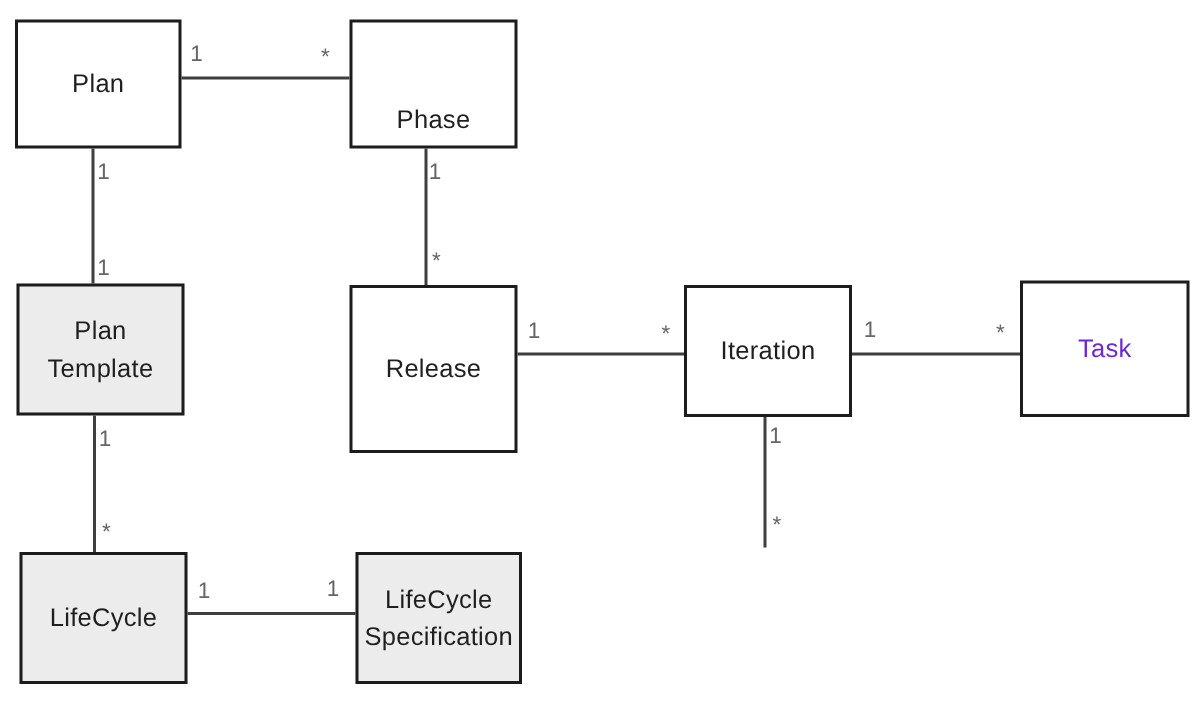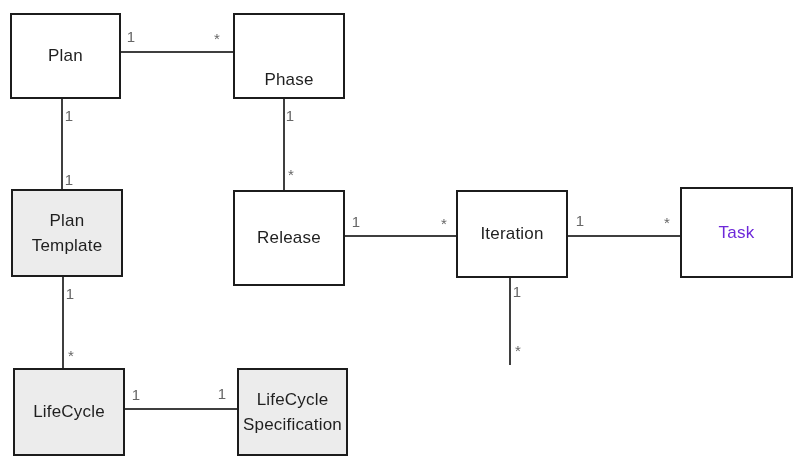--- a/index.html
+++ b/index.html
@@ -47,21 +47,21 @@
     <div class="node" style="left: 10px; top: 13px; width: 111px; height: 86px; border-color: rgb(28, 28, 28); background: rgb(255, 255, 255);">
       <span class="lbl" style="color: rgb(31, 31, 31);">Plan</span>
     </div>
     <div class="node" style="left: 233px; top: 13px; width: 112px; height: 86px; border-color: rgb(28, 28, 28); background: rgb(255, 255, 255);">
       <span class="lbl" style="color: rgb(31, 31, 31); margin-top: 48px;">Phase</span>
     </div>
     <div class="node shaded" style="left: 11px; top: 189px; width: 112px; height: 88px; border-color: rgb(28, 28, 28); background: rgb(236, 236, 236);">
       <span class="lbl" style="color: rgb(31, 31, 31);">Plan
 Template</span>
     </div>
-    <div class="node" style="left: 233px; top: 190px; width: 112px; height: 96px; border-color: rgb(28, 28, 28); background: rgb(255, 255, 255);">
+    <div class="node" style="left: 233px; top: 190px; width: 112px; height: 112px; border-color: rgb(28, 28, 28); background: rgb(255, 255, 255);">
       <span class="lbl" style="color: rgb(31, 31, 31);">Release</span>
     </div>
     <div class="node" style="left: 456px; top: 190px; width: 112px; height: 88px; border-color: rgb(28, 28, 28); background: rgb(255, 255, 255);">
       <span class="lbl" style="color: rgb(31, 31, 31);">Iteration</span>
     </div>
     <div class="node" style="left: 680px; top: 187px; width: 113px; height: 91px; border-color: rgb(28, 28, 28); background: rgb(255, 255, 255);">
       <span class="lbl" style="color: #6d28d9;">Task</span>
     </div>
     <div class="node shaded" style="left: 13px; top: 368px; width: 112px; height: 88px; border-color: rgb(28, 28, 28); background: rgb(236, 236, 236);">
       <span class="lbl" style="color: rgb(31, 31, 31);">LifeCycle</span>

